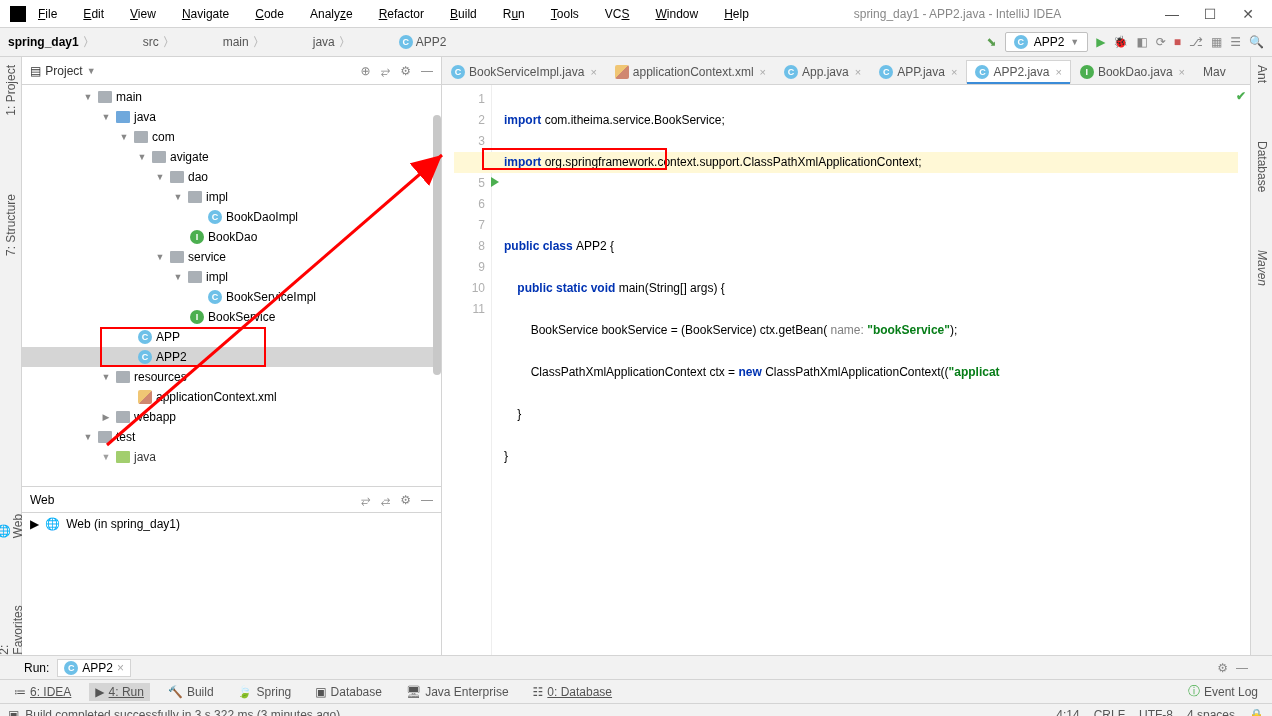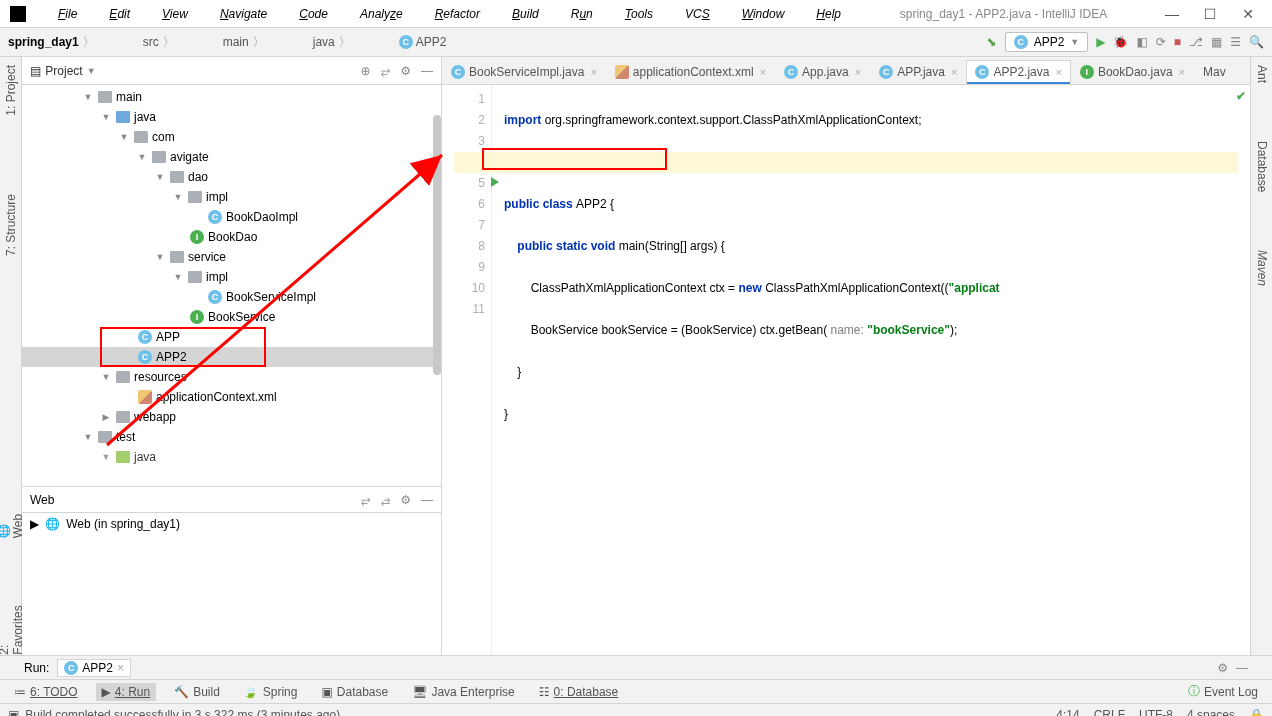--- a/index.html
+++ b/index.html
@@ -2,21 +2,21 @@
 <html><head>
 <meta charset="utf-8">
 <style>
 *{margin:0;padding:0;box-sizing:border-box;font-family:"Segoe UI",Arial,sans-serif;font-size:12px;}
 body{background:#fff;color:#000;overflow:hidden;width:1272px;height:716px;position:relative;}
 .titlebar{height:28px;background:#fff;border-bottom:1px solid #d4d4d4;display:flex;align-items:center;padding:0 4px;}
 .titlebar .logo{width:16px;height:16px;background:#000;margin:0 6px;display:inline-block;}
 .titlebar .title-center{flex:1;text-align:center;color:#888;}
 .winbtns{display:flex;gap:14px;margin-right:8px;}
 .winbtns span{width:24px;text-align:center;color:#555;font-size:14px;}
-.titlebar .menus{display:flex;gap:20px;margin-left:20px;font-style:italic;}
+.titlebar .menus{display:flex;gap:14px;margin-left:0;}
 .titlebar .menus span{padding:2px 6px;}
 .titlebar .menus span u{text-decoration:underline;}
 .navbar{height:29px;background:#f2f2f2;border-bottom:1px solid #d4d4d4;display:flex;align-items:center;padding:0 8px;}
 .breadcrumb{display:flex;align-items:center;gap:2px;font-weight:bold;}
 .breadcrumb .bc{font-weight:normal;color:#555;display:flex;align-items:center;gap:3px;margin-left:44px;}
 .breadcrumb .sep{color:#bbb;margin:0 2px;}
 .navbar .right{margin-left:auto;display:flex;align-items:center;gap:8px;}
 .run-config{border:1px solid #c0c0c0;background:#fff;padding:2px 8px;display:flex;align-items:center;gap:6px;border-radius:2px;}
 .icon-c{display:inline-block;width:14px;height:14px;border-radius:50%;background:#6ec0e8;color:#fff;font-size:9px;line-height:14px;text-align:center;font-weight:bold;}
 .icon-i{display:inline-block;width:14px;height:14px;border-radius:50%;background:#4caf50;color:#fff;font-size:9px;line-height:14px;text-align:center;font-weight:bold;}
@@ -315,26 +315,27 @@
         <div class="ln">9</div>
         <div class="ln">10</div>
         <div class="ln">11</div>
         <div class="gut-icons">
           <div style="position:absolute;top:66px;color:#e88;">💡</div>
           <div style="position:absolute;top:88px;"><span class="run-play"></span></div>
         </div>
       </div>
       <div class="hl4"></div>
       <div class="code" style="position:relative;z-index:1;">
+<div class="line">   <span class="kw">import</span><span> com.itheima.service.BookService;</span></div>
 <div class="line">   <span class="kw">import</span><span> org.springframework.context.support.ClassPathXmlApplicationContext;</span></div>
 <div class="line"></div>
 <div class="line">   <span class="kw">public class </span><span>APP2</span><span> {</span></div>
 <div class="line">       <span class="kw">public static void</span><span> main(String[] args) {</span></div>
+<div class="line">           <span>BookService bookService = (BookService) ctx.getBean( </span><span class="ann">name:</span><span class="str"> "bookService"</span><span>);</span></div>
 <div class="line">           <span>ClassPathXmlApplicationContext ctx = </span><span class="kw">new</span><span> ClassPathXmlApplicationContext((</span><span class="str">"applicat</span></div>
-<div class="line">           <span>BookService bookService = (BookService) ctx.getBean( </span><span class="ann">name:</span><span class="str"> "bookService"</span><span>);</span></div>
 <div class="line">       <span>}</span></div>
 <div class="line">   <span>}</span></div>
 <div class="line"></div>
       </div>
       <div style="position:absolute;right:4px;top:4px" class="green-check">✔</div>
       <div class="red-box1"></div>
       <svg class="arrow-svg">
         <defs>
             <marker id="ah" markerWidth="12" markerHeight="12" refX="10" refY="5" orient="auto">
               <path d="M0,0 L10,5 L0,10 z" fill="red"></path>
@@ -362,21 +363,21 @@
   <span style="display:flex;align-items:center;gap:4px;background:#fff;border:1px solid #d4d4d4;padding:1px 6px">
       <span class="icon-c">C</span>
       <span>APP2</span>
       <span class="close" style="color:#aaa">×</span>
     </span>
   <span style="margin-left:auto;color:#888">⚙</span>
   <span style="color:#888">—</span>
 </div>
 
 <div class="bottom-tools">
-  <div class="bt">≔ <u>6: TODO</u></div>
+  <div class="bt">≔ <u>6: IDEA</u></div>
   <div class="bt sel">▶ <u>4: Run</u></div>
   <div class="bt">🔨 <span>Build</span></div>
   <div class="bt">🍃 <span>Spring</span></div>
   <div class="bt">▣ <span>Database</span></div>
   <div class="bt">🖥 <span>Java Enterprise</span></div>
   <div class="bt">☷ <u>0: Database</u></div>
   <div class="bt" style="margin-left:auto">
       <span style="color:#4caf50">ⓘ</span> 
       <span>Event Log</span>
     </div>

